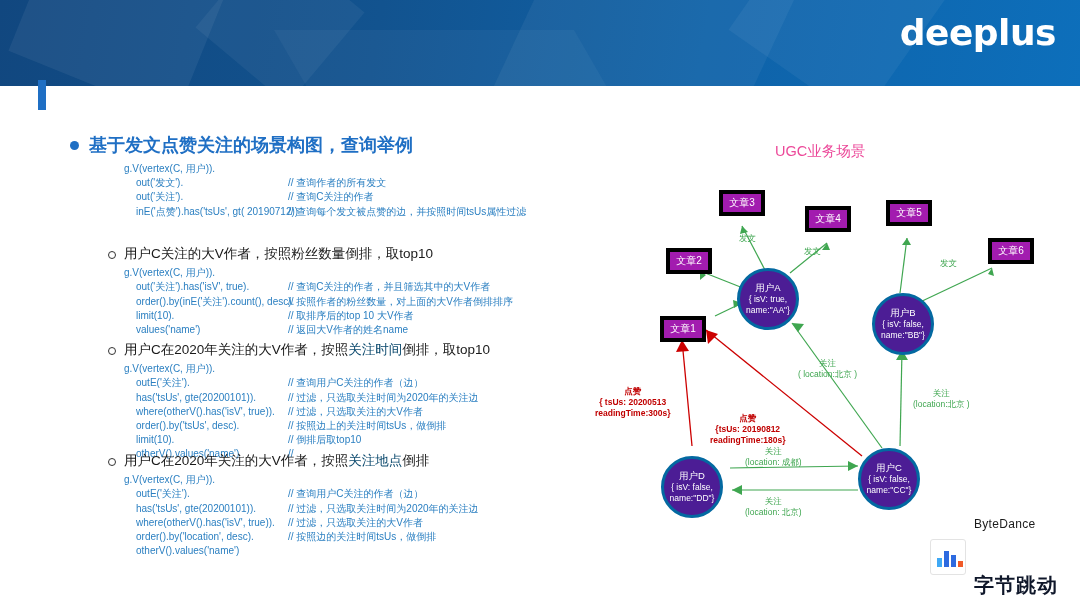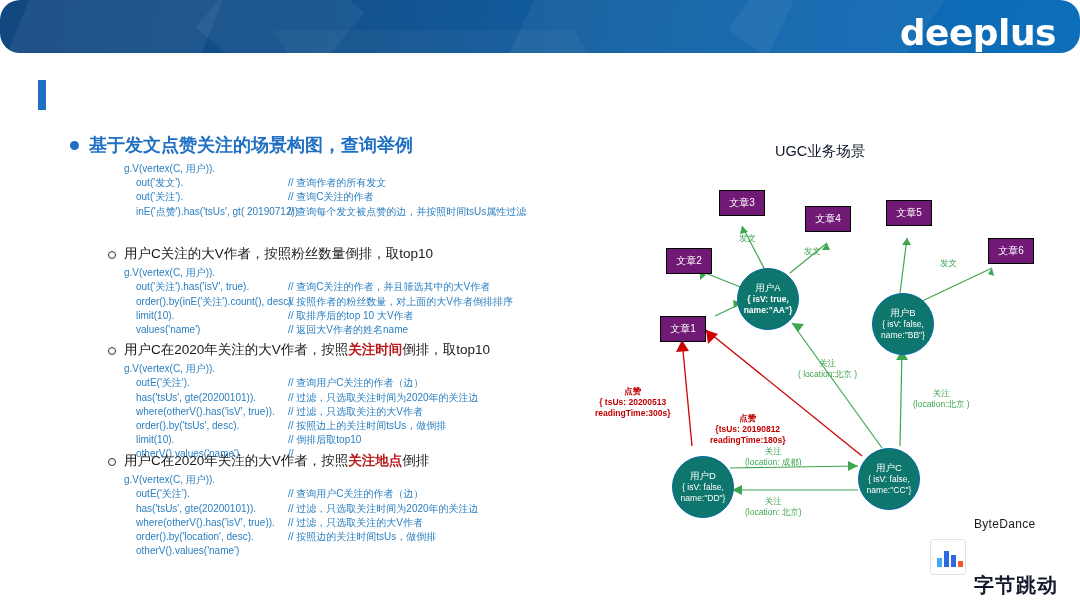--- a/index.html
+++ b/index.html
@@ -19,24 +19,23 @@
     width: 1080px;
     height: 608px;
     background: #ffffff;
     overflow: hidden;
   }
   
   .header {
     position: absolute;
     left: 0; top: 0;
     width: 1080px;
-    height: 53px;
+    height: 86px;
     background: linear-gradient(100deg, #11477f 0%, #12538f 35%, #0f62a8 65%, #0d6fbb 100%);
     overflow: hidden;
-    border-radius: 20px;
   }
   .header .poly {
     position: absolute;
     opacity: 0.16;
     background: #ffffff;
   }
   .p1 { width: 180px; height: 150px; left: 30px; top: -60px; transform: rotate(22deg); opacity: 0.06 !important; }
   .p2 { width: 120px; height: 120px; left: 220px; top: -40px; transform: rotate(40deg); opacity: 0.05 !important; }
   .p3 { width: 260px; height: 120px; left: 520px; top: -30px; transform: skewX(-25deg); opacity: 0.05 !important; }
   .p4 { width: 160px; height: 160px; left: 760px; top: -70px; transform: rotate(35deg); opacity: 0.05 !important; }
@@ -103,21 +102,21 @@
   .ex-head .circ {
     width: 6px; height: 6px;
     border: 1px solid #333;
     border-radius: 50%;
     margin-right: 8px;
     margin-top: 6px;
     flex: none;
   }
   .ex-head .h-txt { line-height: 1.35; }
   .hl-blue { color: #1a7ac4; }
-  .hl-red { color: #b91c1c; font-weight: bold; }
+  .hl-red { color: #0c4a6e; font-weight: normal; }
   .code {
     margin-left: 16px;
     font-size: 10px;
     color: #2a7fc1;
     line-height: 1.42;
   }
   .code .row { display: flex; }
   .code .c-left { width: 152px; white-space: nowrap; }
   .code .c-cmt { color: #2a7fc1; white-space: nowrap; }
   .ind1 { padding-left: 12px; }
@@ -127,44 +126,44 @@
     left: 600px;
     top: 128px;
     width: 470px;
     height: 420px;
   }
   .graph-title {
     position: absolute;
     left: 175px;
     top: 14px;
     font-size: 14.5px;
-    color: #0f172a;
+    color: #ec4899;
   }
   .node {
     position: absolute;
     box-sizing: border-box;
     text-align: center;
     color: #ffffff;
     font-size: 9px;
     line-height: 1.25;
     display: flex;
     flex-direction: column;
     justify-content: center;
     align-items: center;
   }
   .art {
-    background: #701a75;
-    border: 1px solid #000000;
+    background: #a21caf;
+    border: 4px solid #000000;
     width: 46px;
     height: 26px;
     font-size: 10px;
   }
   .usr {
-    background: #0f766e;
-    border: 1px solid #0369a1;
+    background: #4c1d95;
+    border: 3px solid #0369a1;
     border-radius: 50%;
     width: 62px;
     height: 62px;
     font-size: 8.5px;
   }
   .usr .n { font-size: 9.5px; }
   .edge-lbl {
     position: absolute;
     font-size: 8.5px;
     color: #3fa650;
@@ -415,34 +414,34 @@
 
     <div class="node art" style="left:119px; top:62px;">文章3</div>
     <div class="node art" style="left:205px; top:78px;">文章4</div>
     <div class="node art" style="left:286px; top:72px;">文章5</div>
     <div class="node art" style="left:388px; top:110px;">文章6</div>
     <div class="node art" style="left:66px; top:120px;">文章2</div>
     <div class="node art" style="left:60px; top:188px;">文章1</div>
 
     <div class="node usr" style="left:137px; top:140px;">
       <span class="n">用户A</span>
-      <span style="white-space:pre;font-weight:bold;">{ isV: true,
+      <span style="white-space:pre;">{ isV: true,
 name:"AA"}</span>
     </div>
     <div class="node usr" style="left:272px; top:165px;">
       <span class="n">用户B</span>
       <span style="white-space:pre;">{ isV: false,
 name:"BB"}</span>
     </div>
     <div class="node usr" style="left:258px; top:320px;">
       <span class="n">用户C</span>
       <span style="white-space:pre;">{ isV: false,
 name:"CC"}</span>
     </div>
-    <div class="node usr" style="left:72px; top:328px;">
+    <div class="node usr" style="left:61px; top:328px;">
       <span class="n">用户D</span>
       <span style="white-space:pre;">{ isV: false,
 name:"DD"}</span>
     </div>
 
     <div class="edge-lbl" style="left:139px; top:105px;">发文</div>
     <div class="edge-lbl" style="left:204px; top:118px;">发文</div>
     <div class="edge-lbl" style="left:340px; top:130px;">发文</div>
     <div class="edge-lbl" style="left:198px; top:230px; white-space:pre;">关注
 ( location:北京 )</div>

